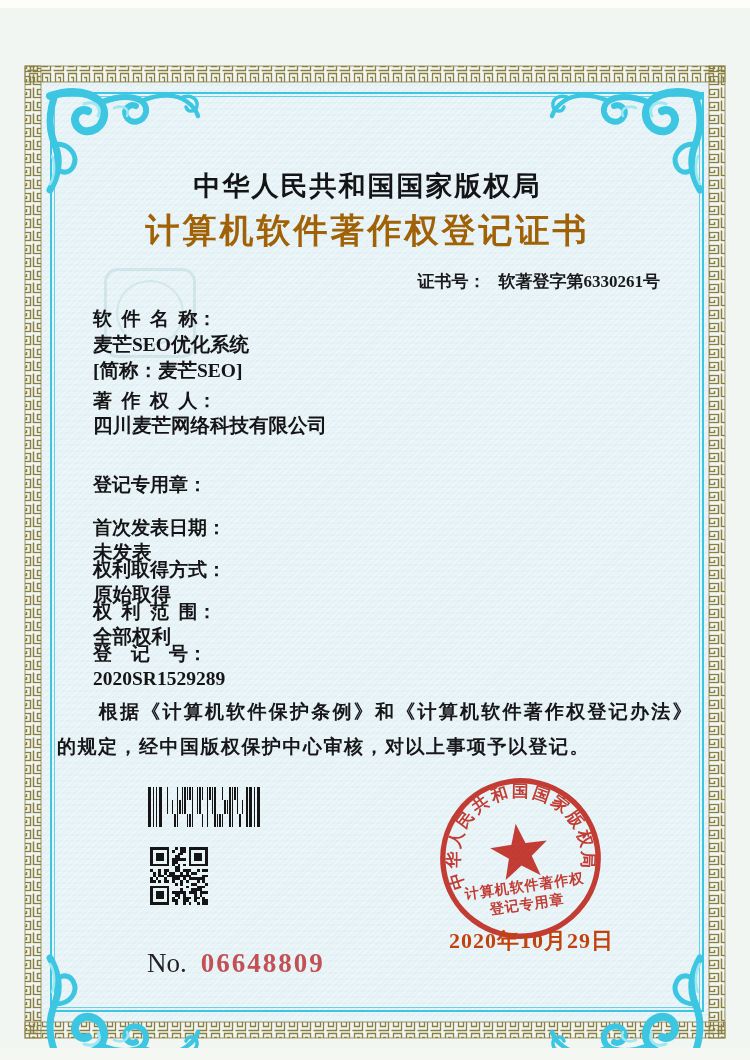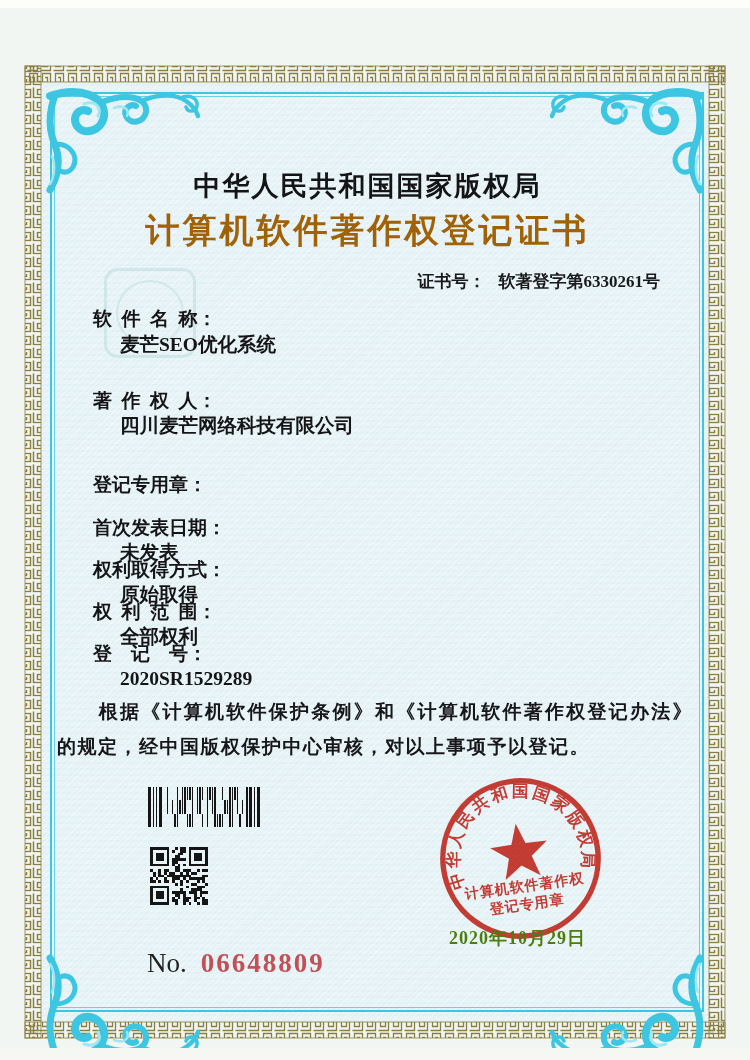--- a/index.html
+++ b/index.html
@@ -21,36 +21,36 @@
     border-radius:14px;opacity:.65;}
   .emboss::after{content:"";position:absolute;inset:9px;border:2.5px solid rgba(165,205,212,.5);border-radius:50%;}
   .authority{position:absolute;left:0;right:22px;top:160px;text-align:center;font-size:27px;font-weight:700;
     letter-spacing:2px;color:#141416;}
   .cert-title{position:absolute;left:0;right:22px;top:200px;text-align:center;font-size:34px;font-weight:700;
     letter-spacing:3px;color:#a16207;}
   .certno{position:absolute;right:97px;top:262px;font-size:17px;font-weight:700;color:#1a1a1c;}
   .certno .cv{margin-left:13px;}
   .row{position:absolute;left:93px;display:flex;color:#151517;flex-direction:column;}
   .row .lbl{display:inline-block;width:138px;font-size:19px;font-weight:700;white-space:pre;flex:none;}
-  .row .vals{font-size:19.5px;font-weight:700;margin-left:27px;}
+  .row .vals{font-size:19.5px;font-weight:700;}
   .row .vline{display:block;line-height:26px;}
   .row.single .vals{line-height:24px;}
   .statement{position:absolute;left:57px;width:636px;top:686px;margin:0;font-size:19px;font-weight:600;
     color:#17171a;line-height:35px;letter-spacing:1.5px;text-align:justify;text-indent:2.2em;}
   svg.code{position:absolute;}
   svg.code rect{fill:#151515;}
   .barcode{left:148px;top:779px;width:112px;height:40px;}
   .qr{left:150px;top:839px;width:58px;height:58px;}
   .serial{position:absolute;left:147px;top:940px;font-size:27px;color:#222;font-family:Liberation Serif, serif;}
   .serial .num{color:#c25055;letter-spacing:2px;margin-left:14px;font-weight:600;}
   .seal{position:absolute;left:437px;top:767px;width:167px;height:167px;opacity:.95;mix-blend-mode:multiply;}
   .seal text{fill:#d5342b;font-weight:700;font-family:"Liberation Sans","DejaVu Sans",sans-serif;}
   .seal .arc{font-size:20px;letter-spacing:3.5px;}
   .seal .l1{font-size:17px;letter-spacing:1px;}
-  .date{position:absolute;left:449px;top:918px;font-size:18px;font-weight:700;letter-spacing:1px;color:#4d7c0f;}
+  .date{position:absolute;left:449px;top:918px;font-size:22px;font-weight:700;letter-spacing:1px;color:#c2410c;}
   .edge-bottom{position:absolute;left:0;bottom:0;width:750px;height:12px;background:#f5f7f2;}
 </style>
 </head>
 <body>
 
 <div class="scan">
   <div class="paper">
     <div class="inner-bg"></div>
 
     <svg class="border-svg">
@@ -103,20 +103,21 @@
     <div class="authority">中华人民共和国国家版权局</div>
     <div class="cert-title">计算机软件著作权登记证书</div>
     <div class="certno">
       <span>证书号：</span><span class="cv">软著登字第6330261号</span>
     </div>
 
     <div class="row" style="top:298px">
       <span class="lbl">软  件  名  称：</span>
       <span class="vals">
         <span class="vline">麦芒SEO优化系统</span>
+        <span class="vline">[简称：麦芒SEO]</span>
       </span>
     </div>
     <div class="row single" style="top:380px">
       <span class="lbl">著  作  权  人：</span>
       <span class="vals">四川麦芒网络科技有限公司</span>
     </div>
     <div class="row single" style="top:464px">
       <span class="lbl">登记专用章：</span>
     </div>
     <div class="row single" style="top:549px">

